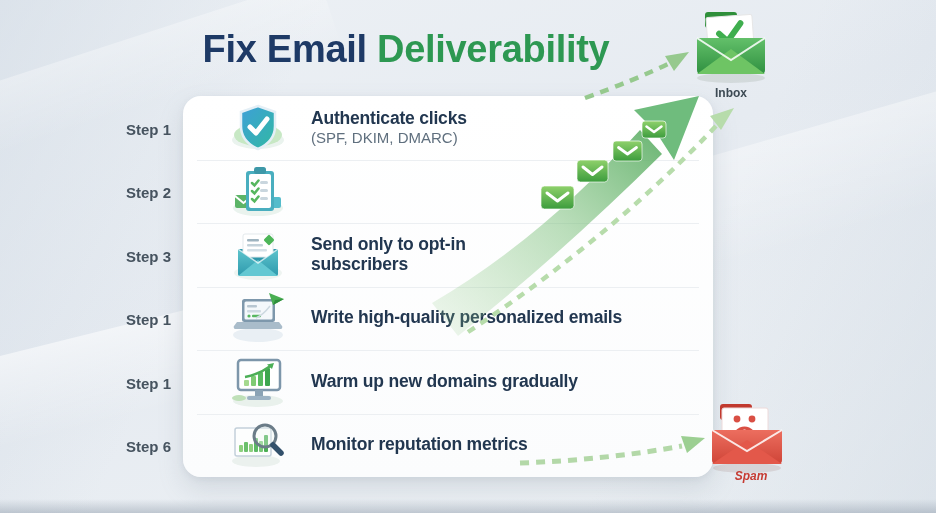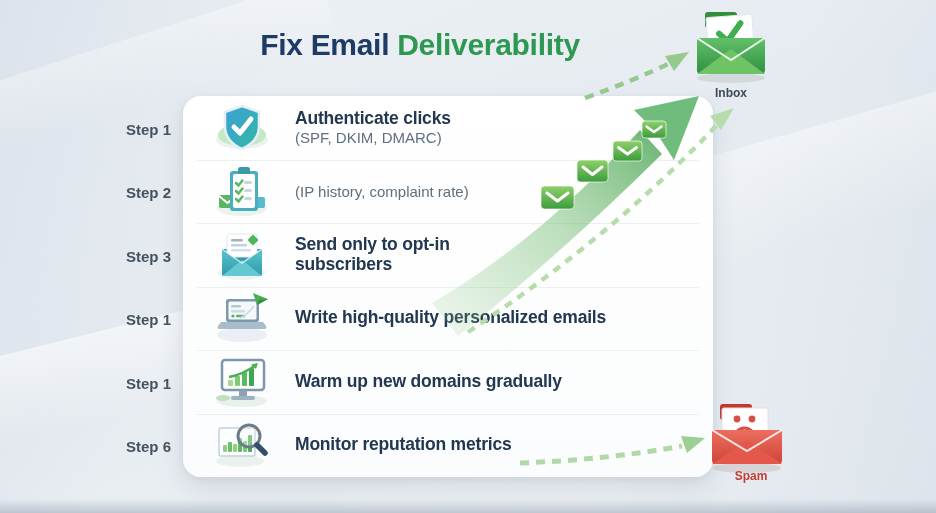--- a/index.html
+++ b/index.html
@@ -13,44 +13,44 @@
   }
   body::after{
     content:'';position:absolute;left:0;right:0;bottom:0;height:14px;
     background:linear-gradient(rgba(150,162,175,0), rgba(148,160,174,.5));
   }
   .fold{position:absolute;background:linear-gradient(rgba(255,255,255,.55), rgba(255,255,255,0));pointer-events:none;}
   .fold1{left:-120px;top:300px;width:700px;height:90px;transform:rotate(-14deg);}
   .fold2{left:380px;top:150px;width:720px;height:110px;transform:rotate(-16deg);opacity:.7;}
   .fold3{left:-80px;top:40px;width:420px;height:70px;transform:rotate(-18deg);opacity:.6;}
 
-  .title{position:absolute;left:190px;top:28px;width:460px;text-align:center;
-    font-size:30px;font-weight:bold;letter-spacing:-.3px;white-space:nowrap;}
+  .title{position:absolute;left:176px;top:28px;width:460px;text-align:center;
+    font-size:38px;font-weight:bold;letter-spacing:-.3px;white-space:nowrap;}
   .title .t1{color:#1e3a66;}
   .title .t2{color:#2d9852;}
 
   .card{position:absolute;left:183px;top:96px;width:530px;height:381px;
     background:linear-gradient(#ffffff,#fbfcfd);border-radius:18px;
     box-shadow:0 12px 26px rgba(120,135,150,.20), 0 2px 6px rgba(120,135,150,.12);
     display:flex;flex-direction:column;}
-  .row{flex:1;display:flex;align-items:center;position:relative;padding:0 14px 0 20px;}
+  .row{flex:1;display:flex;align-items:center;position:relative;padding:0 14px 0 36px;}
   .row + .row::before{content:'';position:absolute;top:0;left:14px;right:14px;height:1px;background:#eceff2;}
   .step-label{position:absolute;left:-66px;width:54px;text-align:right;
     color:#46535f;font-size:15px;font-weight:bold;top:50%;transform:translateY(-42%);}
   .icon-wrap{width:78px;flex:0 0 78px;display:flex;justify-content:center;align-items:center;}
   .texts{margin-left:14px;}
   .heading{font-size:17.5px;font-weight:bold;color:#223750;line-height:1.12;letter-spacing:-.2px;}
   .heading.narrow{max-width:215px;}
   .subtitle{font-size:15px;color:#5f6f7e;margin-top:0;}
   .subtitle:empty{display:none;}
 
   .overlay{position:absolute;left:0;top:0;width:936px;height:513px;pointer-events:none;}
   .dest-label{position:absolute;text-align:center;font-weight:bold;font-size:12px;}
   .inbox-label{left:698px;top:86px;width:66px;color:#3d4a54;}
-  .spam-label{left:711px;top:469px;width:80px;color:#c63b32;}
+  .spam-label{left:711px;top:469px;width:80px;color:#c63b32;font-style:italic;}
 </style>
 </head>
 <body>
 
 <div class="fold fold1"></div>
 <div class="fold fold2"></div>
 <div class="fold fold3"></div>
 
 <div class="title">
   <span class="t1">Fix Email</span>
@@ -95,21 +95,20 @@
         <rect x="25" y="2" width="12" height="7" rx="2.5" fill="#3d98a8"></rect>
         <path d="M23 18 l2.5 2.5 l4 -5" stroke="#57b75f" stroke-width="2.5" fill="none" stroke-linecap="round"></path>
         <rect x="31" y="16" width="8" height="3" rx="1.5" fill="#c9d6de"></rect>
         <path d="M23 26 l2.5 2.5 l4 -5" stroke="#57b75f" stroke-width="2.5" fill="none" stroke-linecap="round"></path>
         <rect x="31" y="24" width="8" height="3" rx="1.5" fill="#c9d6de"></rect>
         <path d="M23 34 l2.5 2.5 l4 -5" stroke="#57b75f" stroke-width="2.5" fill="none" stroke-linecap="round"></path>
         <rect x="31" y="32" width="8" height="3" rx="1.5" fill="#c9d6de"></rect>
       </svg>
     </div>
     <div class="texts">
-      <div class="subtitle">(IP history, complaint rate)</div>
     </div>
   </div>
 
   <div class="row">
     <div class="step-label">Step 3</div>
     <div class="icon-wrap">
       <svg width="58" height="52" viewBox="0 0 58 52">
         <defs>
             <linearGradient id="envFrontGrad" x1="0" y1="0" x2="0" y2="1">
           <stop offset="0" stop-color="#5ec4cd"></stop>

